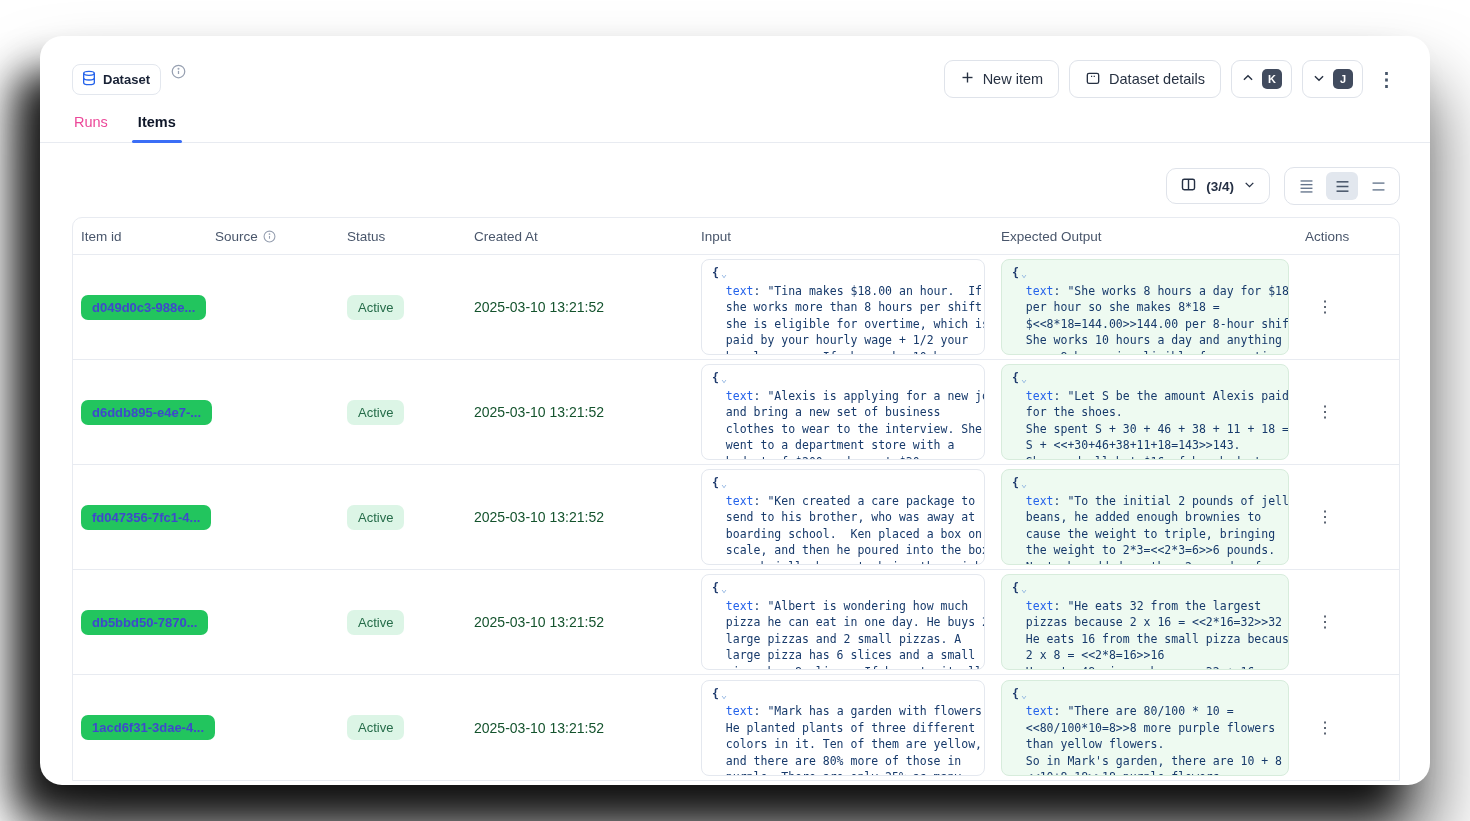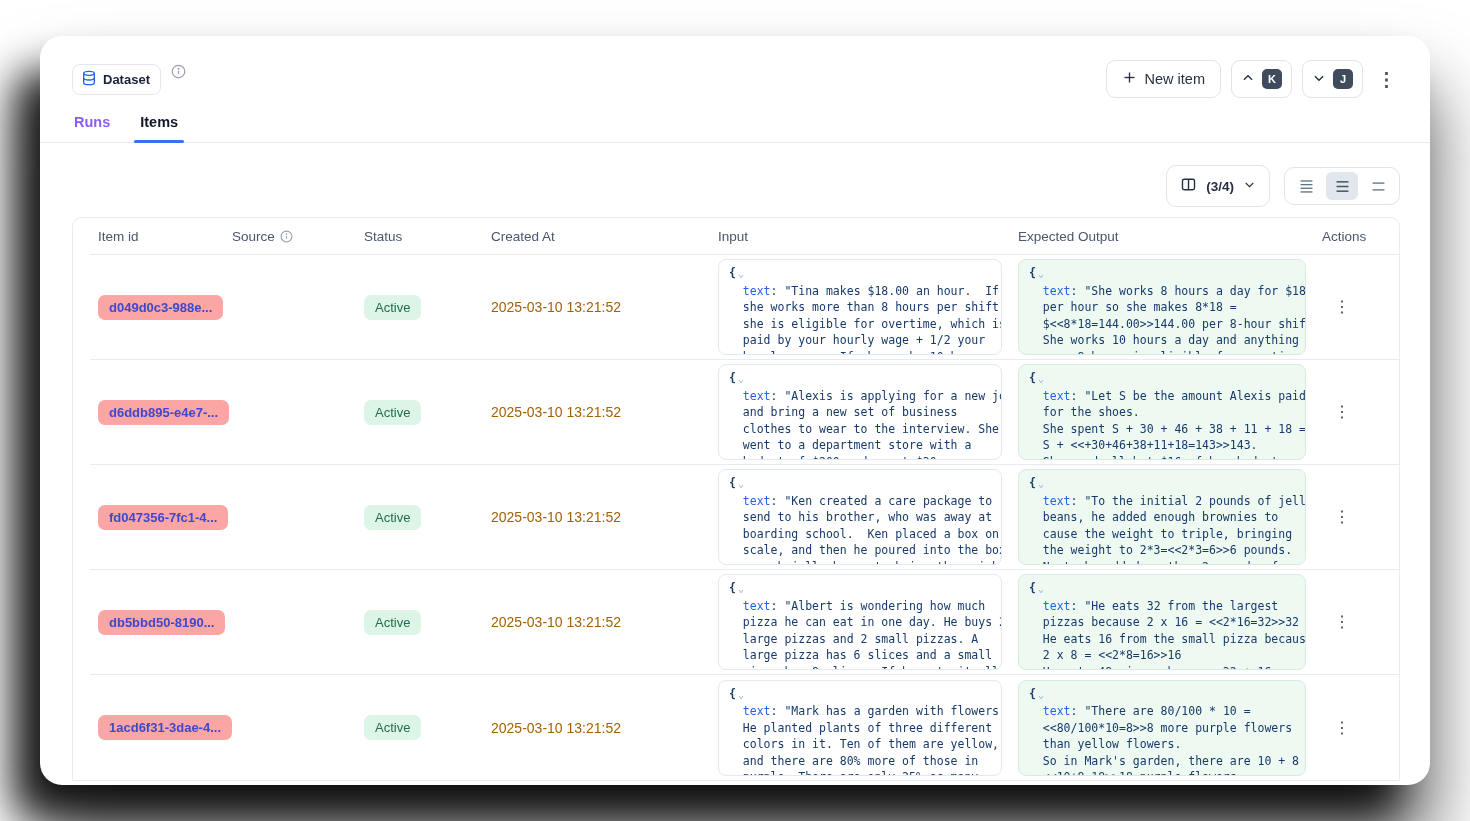--- a/index.html
+++ b/index.html
@@ -30,55 +30,55 @@
   .key-btn { padding:0 9px; gap:7px; }
   .key-badge { display:inline-flex; align-items:center; justify-content:center;
     width:20px; height:20px; border-radius:5px; background:#414b5e; color:#fff;
     font-size:11px; font-weight:700; }
   .icon-btn { border:none; background:transparent; padding:0 4px; height:38px;
     cursor:pointer; color:#475569; font-size:19px; font-weight:700; line-height:1; }
 
   
   .tabs { display:flex; gap:26px; padding:0 32px; margin-top:16px;
     border-bottom:1px solid #e8ebf1; }
-  .tab { position:relative; padding:0 2px 12px 2px; font-size:14.5px; font-weight:700;
-    color:#8b5cf6; cursor:pointer; }
+  .tab { position:relative; padding:0 2px 12px 2px; font-size:14.5px; font-weight:400;
+    color:#ec4899; cursor:pointer; }
   .tab.active { color:#0f1729; font-weight:600; }
   .tab.active::after { content:""; position:absolute; left:-4px; right:-4px; bottom:-1px;
     height:3px; border-radius:3px; background:#3b6ef6; }
 
   
   .controls-row { display:flex; justify-content:flex-end; align-items:center; gap:14px;
     padding:0 30px; margin-top:24px; height:38px; }
-  .columns-btn { display:inline-flex; align-items:center; gap:9px; height:42px;
+  .columns-btn { display:inline-flex; align-items:center; gap:9px; height:36px;
     padding:0 13px; border:1px solid #dfe3ea; border-radius:10px; background:#fff;
     cursor:pointer; font-size:13.5px; font-weight:600; color:#253044; font-family:inherit; }
   .rowheight-group { display:inline-flex; align-items:center; gap:4px; height:38px;
     padding:0 5px; border:1px solid #dfe3ea; border-radius:10px; background:#fff; }
   .rh-btn { display:inline-flex; align-items:center; justify-content:center;
     width:32px; height:28px; border:none; background:transparent; border-radius:6px;
     cursor:pointer; }
   .rh-btn.active { background:#e2e7ee; }
 
   
   .table-wrap { margin:12px 30px 0 32px; border:1px solid #e8ebf1;
-    border-radius:10px 10px 0 0; overflow:hidden;padding-left:17px; }
+    border-radius:10px 10px 0 0; overflow:hidden; }
   .tgrid { display:grid; grid-template-columns:134px 132px 127px 227px 300px 304px 104px; }
   .thead { height:37px; align-items:center; border-bottom:1px solid #e8ebf1; }
   .th { font-size:13.5px; font-weight:500; color:#49566b; padding:0 8px;
     display:flex; align-items:center; gap:5px; white-space:nowrap; }
   .trow { height:105px; align-items:center; border-bottom:1px solid #e8ebf1; }
   .trow:last-child { border-bottom:none; }
   .td { padding:0 8px; display:flex; align-items:center; }
 
-  .id-badge { display:inline-block; background:#fca5a5; color:#3f48cc; font-size:13px;
+  .id-badge { display:inline-block; background:#22c55e; color:#3f48cc; font-size:13px;
     font-weight:700; border-radius:7px; padding:5px 11px; white-space:nowrap; cursor:pointer; }
   .status-badge { display:inline-block; background:#dcf5e6; color:#256c49; font-size:13px;
     font-weight:500; border-radius:7px; padding:5px 11px; }
-  .created-at { font-size:14px; color:#a16207; white-space:nowrap; }
+  .created-at { font-size:14px; color:#14532d; white-space:nowrap; }
 
   .code-box { width:292px; height:96px; overflow:hidden; border-radius:8px;
     padding:5px 10px; cursor:pointer;
     font-family:"DejaVu Sans Mono", monospace; font-size:11.5px; line-height:16.5px;
     color:#173a6b; }
   .code-box.input-box  { background:#ffffff; border:1px solid #e4e8ef; }
   .code-box.output-box { background:#eefaf1; border:1px solid #d7ecdc; }
   .code-line { white-space:pre; }
   .brace { font-weight:700; color:#1e3a6d; }
   .chev { color:#85acdf; font-size:10px; margin-left:2px; }
@@ -114,20 +114,29 @@
     <div class="header-right">
       <button class="btn">
         <span>
           <svg width="15" height="15" viewBox="0 0 24 24" fill="none" stroke="#273142" stroke-width="2.2">
             <line x1="12" y1="4" x2="12" y2="20"></line>
               <line x1="4" y1="12" x2="20" y2="12"></line>
           </svg>
         </span>
         <span>New item</span>
       </button>
+      <button class="btn">
+        <span>
+          <svg width="16" height="16" viewBox="0 0 24 24" fill="none" stroke="#273142" stroke-width="2">
+            <rect x="3.5" y="5" width="17" height="15" rx="2.5"></rect>
+              <path d="M9 9.5h6" stroke-dasharray="1.8 2.2"></path>
+          </svg>
+        </span>
+        <span>Dataset details</span>
+      </button>
       <button class="btn key-btn">
         <span>
           <svg width="14" height="14" viewBox="0 0 24 24" fill="none" stroke="#273142" stroke-width="2.4">
             <polyline points="5,15 12,8 19,15"></polyline>
           </svg>
         </span>
         <span class="key-badge">K</span>
       </button>
       <button class="btn key-btn">
         <span>
@@ -306,21 +315,21 @@
               <div class="code-line">  the weight to 2*3=&lt;&lt;2*3=6&gt;&gt;6 pounds.</div>
               <div class="code-line">  Next, he added another 2 pounds of</div>
             </div>
           </div>
           <div class="td">
             <button class="dots-btn">⋮</button>
           </div>
         </div>
         <div class="tgrid trow">
           <div class="td">
-            <span class="id-badge">db5bbd50-8190...</span>
+            <span class="id-badge">db5bbd50-7870...</span>
           </div>
           <div class="td"></div>
           <div class="td">
             <span class="status-badge">Active</span>
           </div>
           <div class="td">
             <span class="created-at">2025-03-10 13:21:52</span>
           </div>
           <div class="td">
             <div class="code-box input-box">

